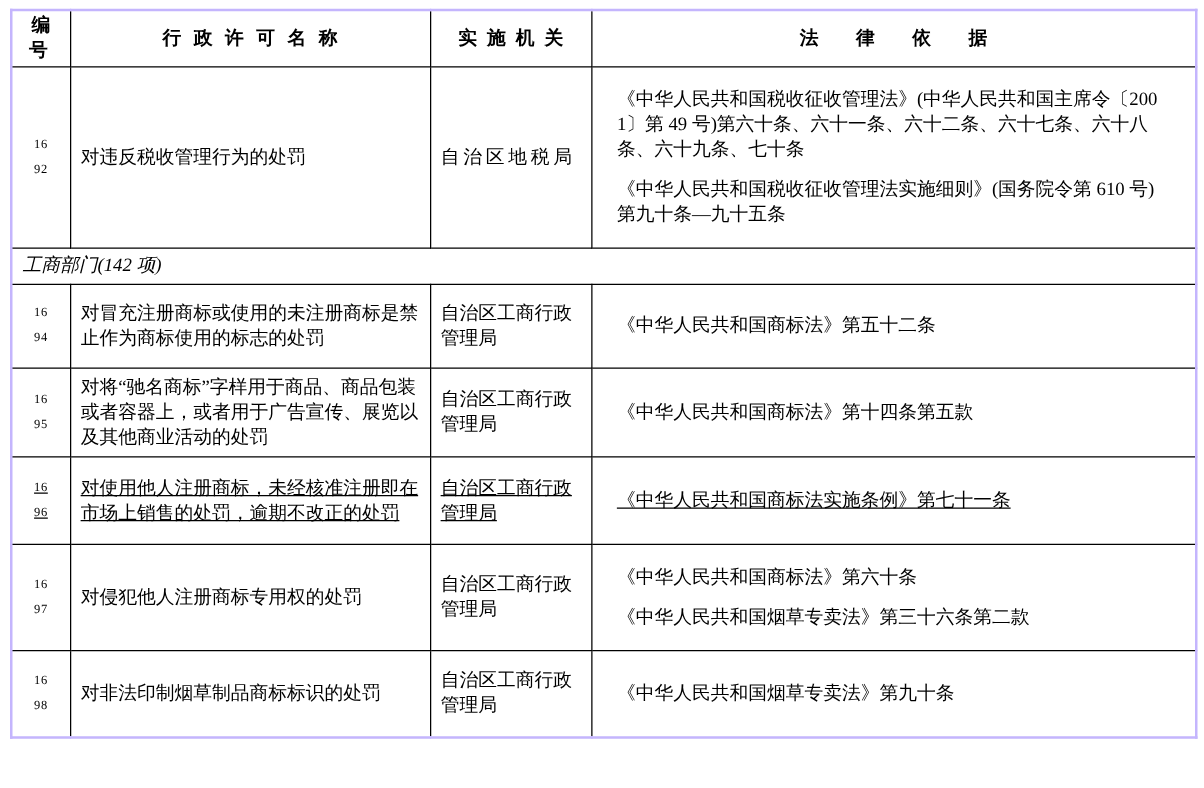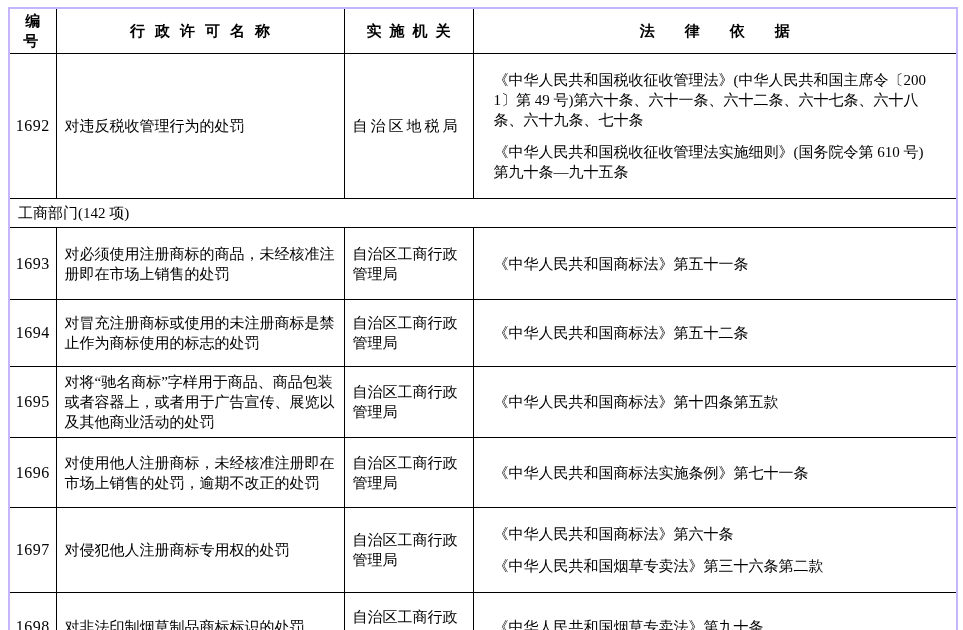--- a/index.html
+++ b/index.html
@@ -19,32 +19,32 @@
     font-size:15px;line-height:20px;
     padding:4px 8px;
     overflow:hidden;
     word-break:break-all;
   }
   th{font-weight:bold;text-align:center;padding:2px;}
   .ls4{letter-spacing:4px;text-indent:4px;}
   .ls8{letter-spacing:8px;text-indent:8px;}
   .ls10{letter-spacing:10px;text-indent:10px;}
   .ls30{letter-spacing:30px;text-indent:30px;}
-  .num{text-align:center;font-size:16px;padding:0 2px;letter-spacing:0.5px;}
+  .num{text-align:center;font-size:10px;padding:0 16px;letter-spacing:0.5px;}
   .agency.spread{letter-spacing:3px;}
   .legal-line{margin:12px;padding:0;}
-  .section-cell{padding:2px 8px;}
+  .section-cell{padding:2px 8px;font-style:italic;}
   
   .rh-hdr{height:31px;}
   .rh-0{height:119px;}
   .rh-sec{height:29px;}
   .rh-1{height:72px;}
   .rh-2{height:67px;}
   .rh-3{height:71px;}
-  .rh-4{height:70px;}
+  .rh-4{height:70px;text-decoration:underline;}
   .rh-5{height:68px;}
   .rh-6{height:69px;}
 </style>
 </head>
 <body>
 
 <div class="page">
   <table class="grid">
     <colgroup>
       <col style="width:47px">
@@ -68,28 +68,20 @@
       <td class="legal">
         <div class="legal-line">《中华人民共和国税收征收管理法》(中华人民共和国主席令〔2001〕第 49 号)第六十条、六十一条、六十二条、六十七条、六十八条、六十九条、七十条</div>
         <div class="legal-line">《中华人民共和国税收征收管理法实施细则》(国务院令第 610 号)第九十条—九十五条</div>
       </td>
     </tr>
 
     <tr class="rh-sec">
       <td class="section-cell" colspan="4">工商部门(142 项)</td>
     </tr>
 
-    <tr class="rh-1">
-      <td class="num">1693</td>
-      <td class="name">对必须使用注册商标的商品，未经核准注册即在市场上销售的处罚</td>
-      <td class="agency">自治区工商行政管理局</td>
-      <td class="legal">
-        <div class="legal-line">《中华人民共和国商标法》第五十一条</div>
-      </td>
-    </tr>
 
     <tr class="rh-2">
       <td class="num">1694</td>
       <td class="name">对冒充注册商标或使用的未注册商标是禁止作为商标使用的标志的处罚</td>
       <td class="agency">自治区工商行政管理局</td>
       <td class="legal">
         <div class="legal-line">《中华人民共和国商标法》第五十二条</div>
       </td>
     </tr>
 

